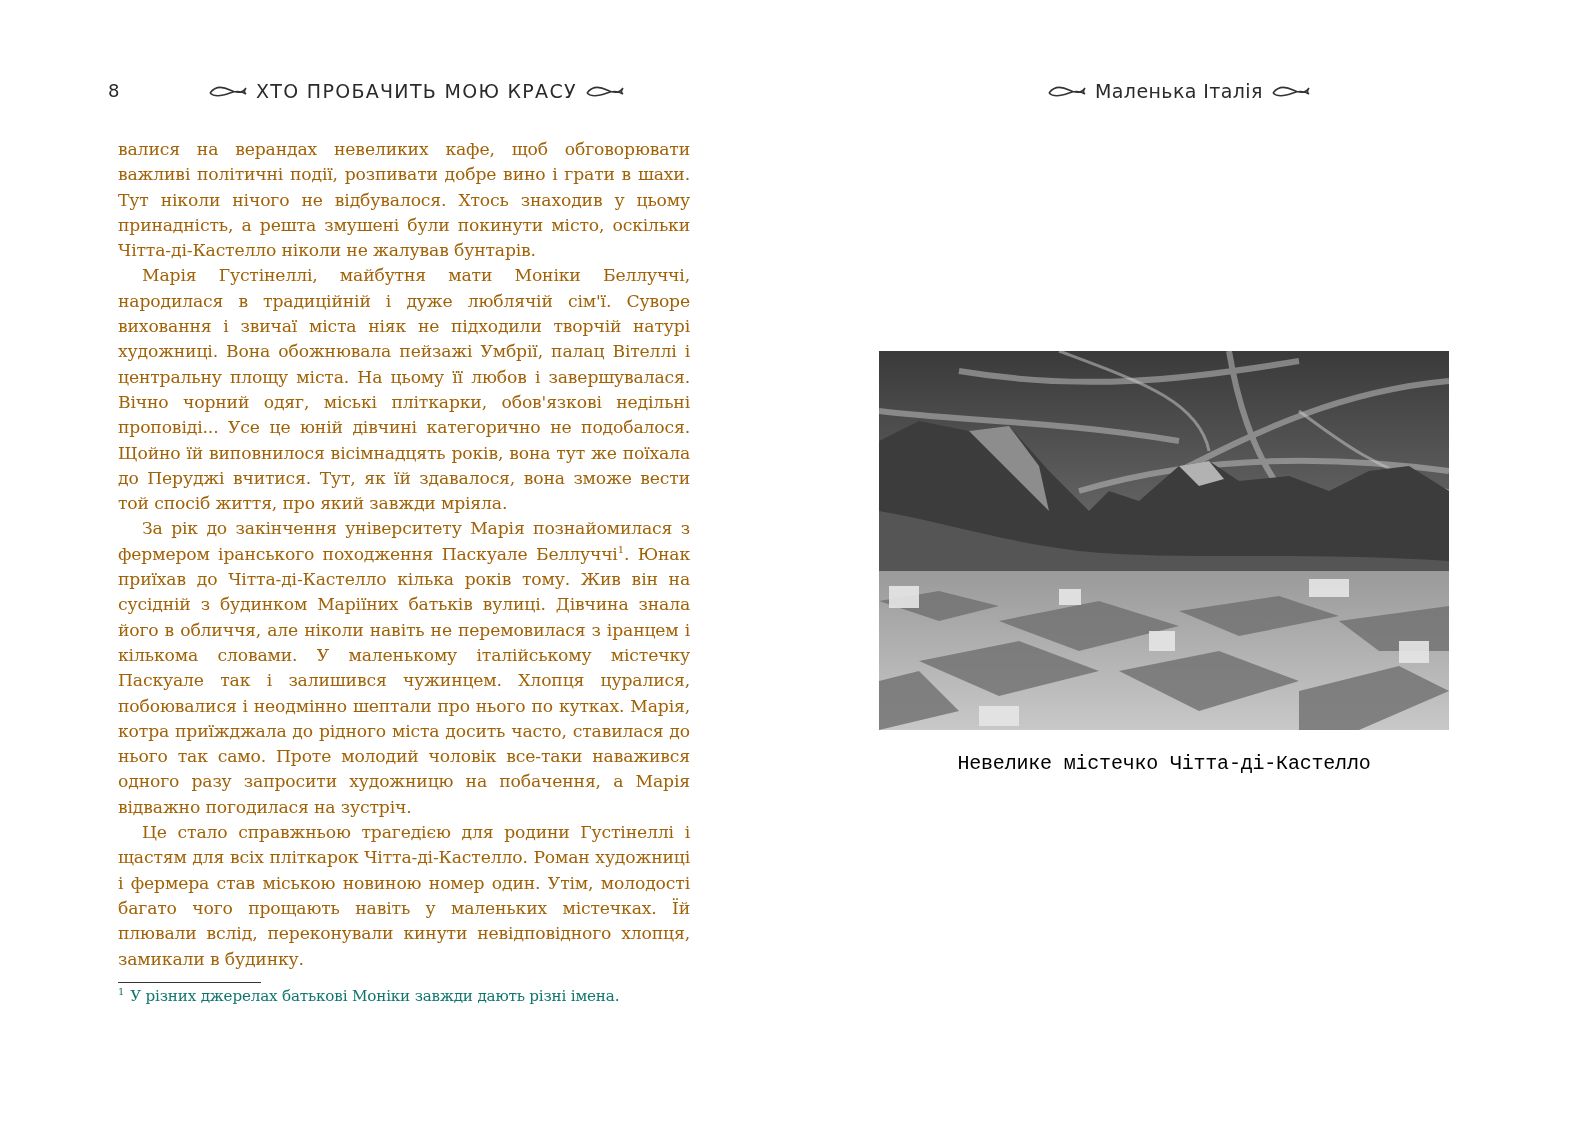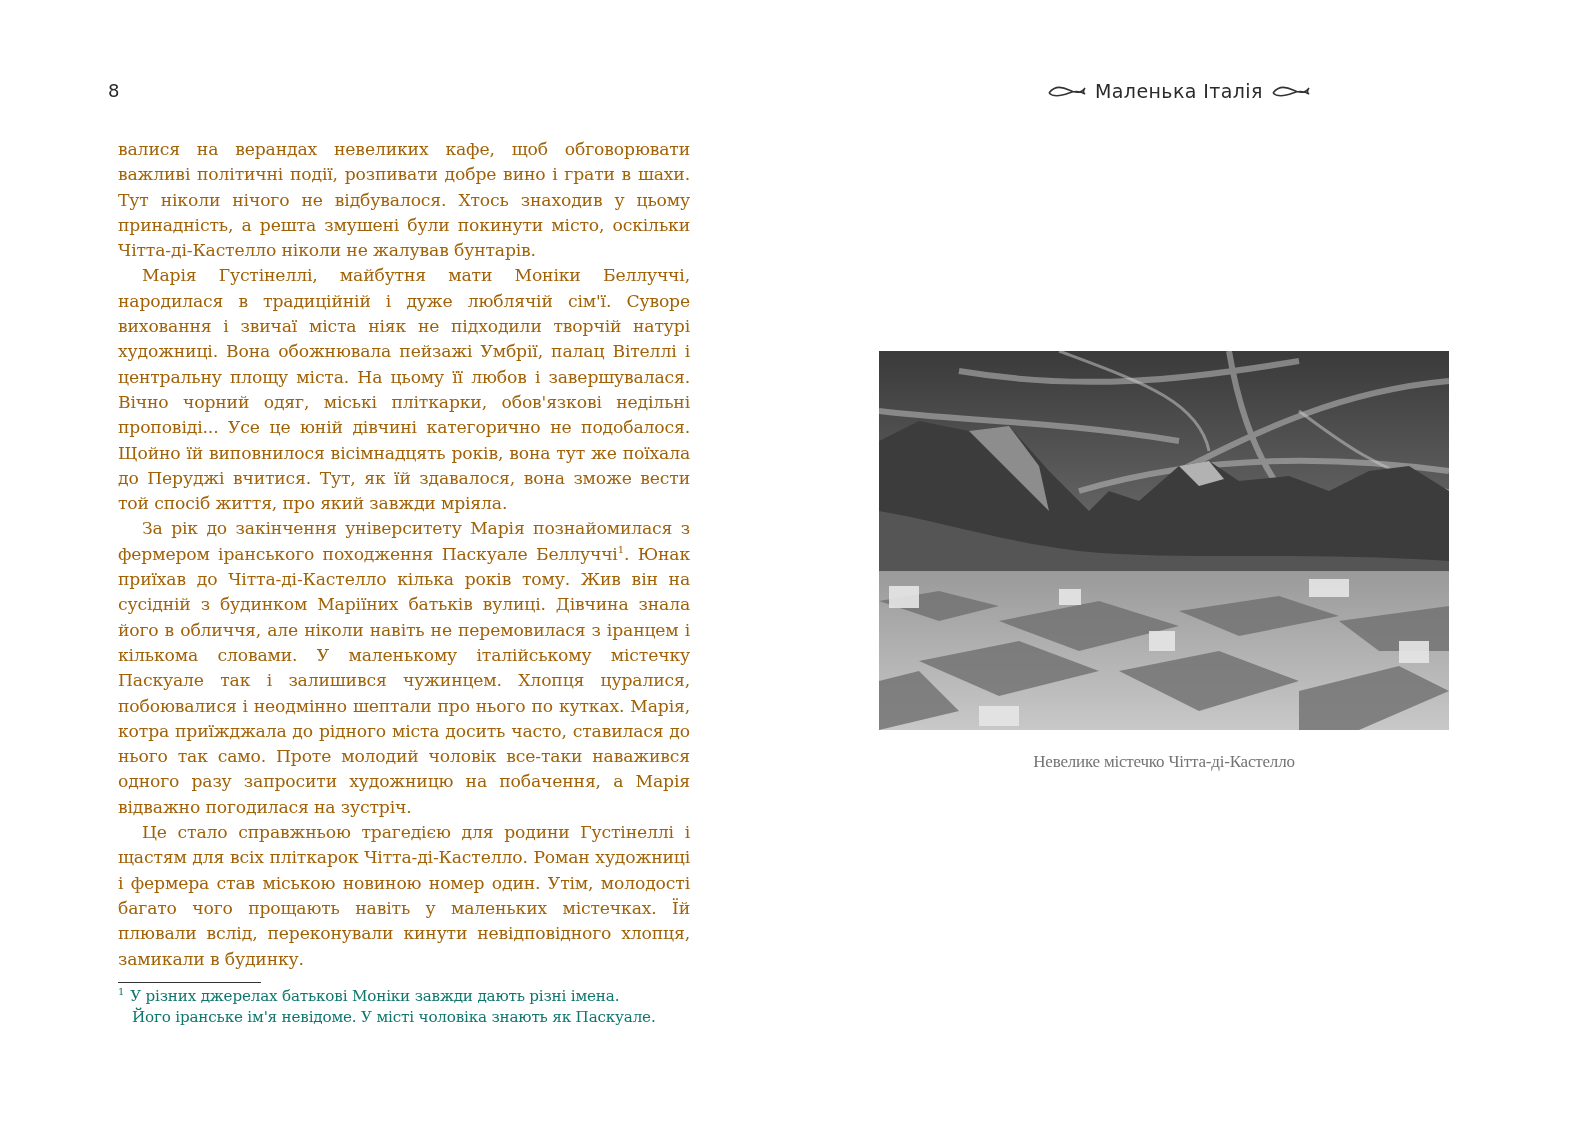--- a/index.html
+++ b/index.html
@@ -41,40 +41,52 @@
   .footnote .fn-mark { font-size: 10px; vertical-align: super; line-height: 0; margin-right: 6px; }
   .footnote .fn-cont { padding-left: 14px; display: block; text-align: left; }
 
   .photo {
     position: absolute; left: 879px; top: 351px; width: 570px; height: 379px;
     overflow: hidden; background: #6e6e6e;
   }
   .photo svg { display: block; width: 570px; height: 379px; }
   .caption {
     position: absolute; left: 879px; top: 752px; width: 570px; text-align: center;
-    font-family: Liberation Serif, serif; font-size: 17px; color: #737373; letter-spacing: -0.2px;
+    font-family: Liberation Mono, monospace; font-size: 20px; color: #000000; letter-spacing: -0.2px;
   }
 </style>
 </head>
 <body>
 
 <div class="page page-left">
   <div class="page-number">8</div>
+  <div class="running-head head-left">
+    <span class="ornament">
+      <svg viewBox="0 0 40 16">
+          <path d="M2 10 C8 2,16 4,22 7 C28 10,34 11,38 5 M2 10 C6 14,14 13,22 10 C30 7,34 9,38 11 M38 5 C36 8,36 9,38 11" fill="none" stroke="#333" stroke-width="1.5"></path>
+        </svg>
+    </span>
+    <span>ХТО ПРОБАЧИТЬ МОЮ КРАСУ</span>
+    <span class="ornament">
+      <svg viewBox="0 0 40 16">
+          <path d="M2 10 C8 2,16 4,22 7 C28 10,34 11,38 5 M2 10 C6 14,14 13,22 10 C30 7,34 9,38 11 M38 5 C36 8,36 9,38 11" fill="none" stroke="#333" stroke-width="1.5"></path>
+        </svg>
+    </span>
+  </div>
 
   <div class="body-text">
     <p>валися на верандах невеликих кафе, щоб обговорювати важливі політичні події, розпивати добре вино і грати в шахи. Тут ніколи нічого не відбувалося. Хтось знаходив у цьому принадність, а решта змушені були покинути місто, оскільки Чітта-ді-Кастелло ніколи не жалував бунтарів.</p>
     <p class="indent">Марія Густінеллі, майбутня мати Моніки Беллуччі, народилася в традиційній і дуже люблячій сім'ї. Суворе виховання і звичаї міста ніяк не підходили творчій натурі художниці. Вона обожнювала пейзажі Умбрії, палац Вітеллі і центральну площу міста. На цьому її любов і завершувалася. Вічно чорний одяг, міські пліткарки, обов'язкові недільні проповіді... Усе це юній дівчині категорично не подобалося. Щойно їй виповнилося вісімнадцять років, вона тут же поїхала до Перуджі вчитися. Тут, як їй здавалося, вона зможе вести той спосіб життя, про який завжди мріяла.</p>
     <p class="indent"><span>За рік до закінчення університету Марія познайомилася з фермером іранського походження Паскуале Беллуччі</span><sup>1</sup>. <span>Юнак приїхав до Чітта-ді-Кастелло кілька років тому. Жив він на сусідній з будинком Маріїних батьків вулиці. Дівчина знала його в обличчя, але ніколи навіть не перемовилася з іранцем і кількома словами. У маленькому італійському містечку Паскуале так і залишився чужинцем. Хлопця цуралися, побоювалися і неодмінно шептали про нього по кутках. Марія, котра приїжджала до рідного міста досить часто, ставилася до нього так само. Проте молодий чоловік все-таки наважився одного разу запросити художницю на побачення, а Марія відважно погодилася на зустріч.</span></p>
     <p class="indent">Це стало справжньою трагедією для родини Густінеллі і щастям для всіх пліткарок Чітта-ді-Кастелло. Роман художниці і фермера став міською новиною номер один. Утім, молодості багато чого прощають навіть у маленьких містечках. Їй плювали вслід, переконували кинути невідповідного хлопця, замикали в будинку.</p>
   </div>
 
   <div class="footnote-rule"></div>
   <div class="footnote">
     <span class="fn-mark">1</span><span>У різних джерелах батькові Моніки завжди дають різні імена.</span>
-    <span class="fn-cont">Його іранське ім'я невідоме. У місті чоловіка знають як Паскуале.</span>
   </div>
 </div>
 
 <div class="page page-right">
   <div class="running-head head-right">
     <span class="ornament">
       <svg viewBox="0 0 40 16">
           <path d="M2 10 C8 2,16 4,22 7 C28 10,34 11,38 5 M2 10 C6 14,14 13,22 10 C30 7,34 9,38 11 M38 5 C36 8,36 9,38 11" fill="none" stroke="#333" stroke-width="1.5"></path>
         </svg>
     </span>

